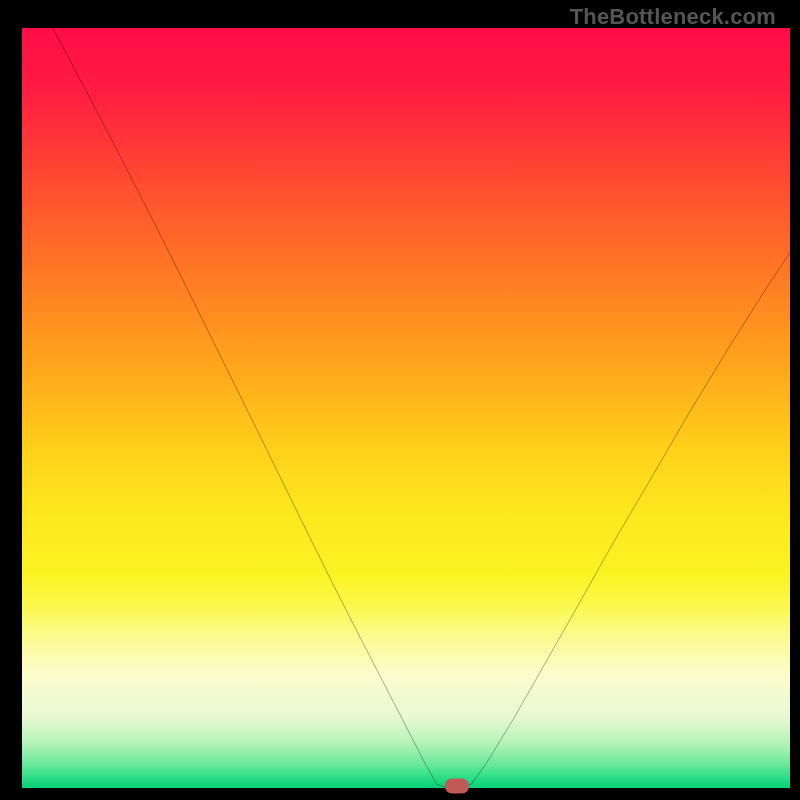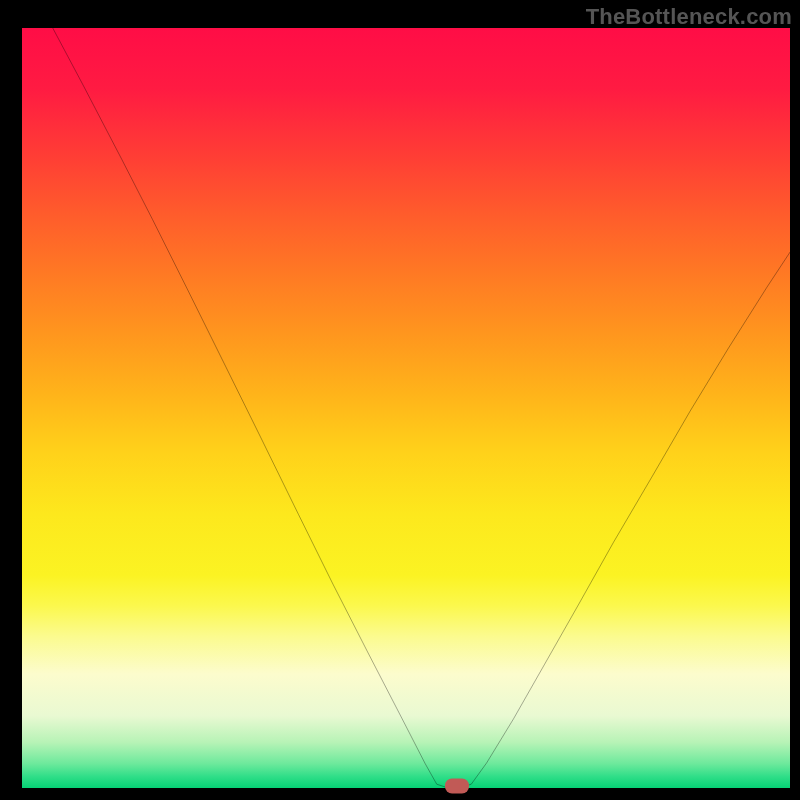--- a/index.html
+++ b/index.html
@@ -13,21 +13,21 @@
   }
   .wrapper {
     position: relative;
     width: 800px;
     height: 800px;
     background: #000;
   }
   .watermark {
     position: absolute;
     top: 4px;
-    right: 8px;
+    right: 24px;
     color: #555;
     font-size: 22px;
     font-weight: 600;
     letter-spacing: 0.2px;
     z-index: 10;
     user-select: none;
   }
   .plot-area {
     position: absolute;
     left: 22px;

